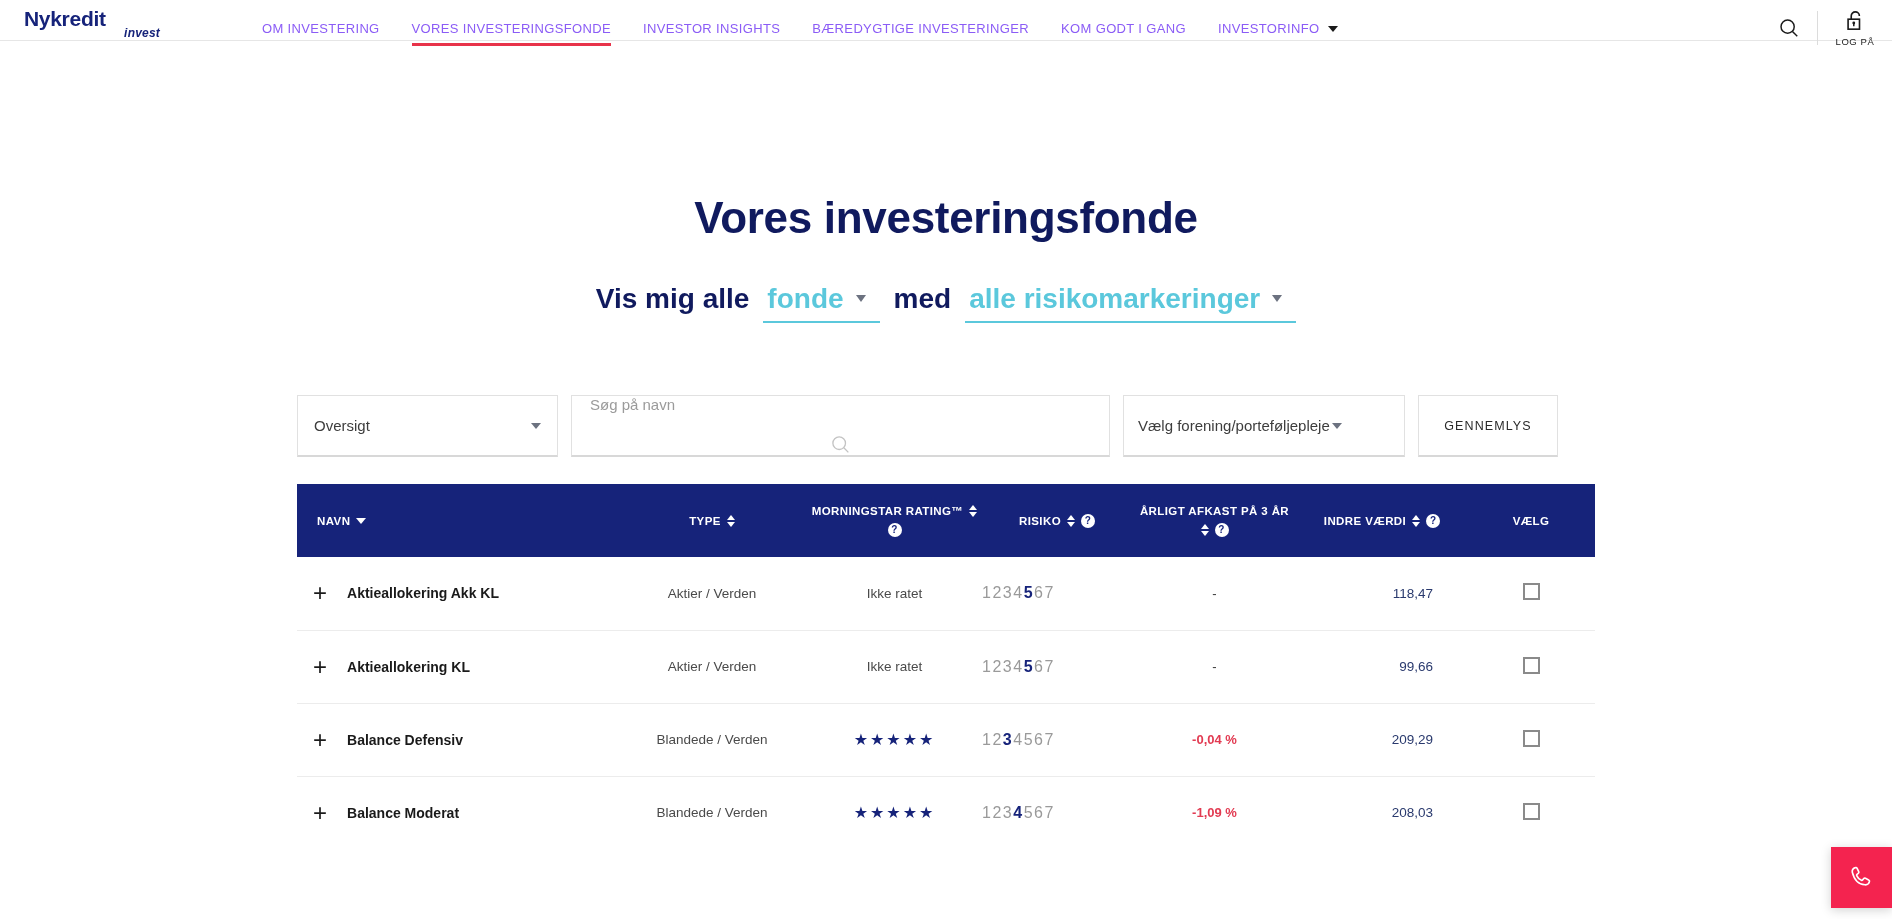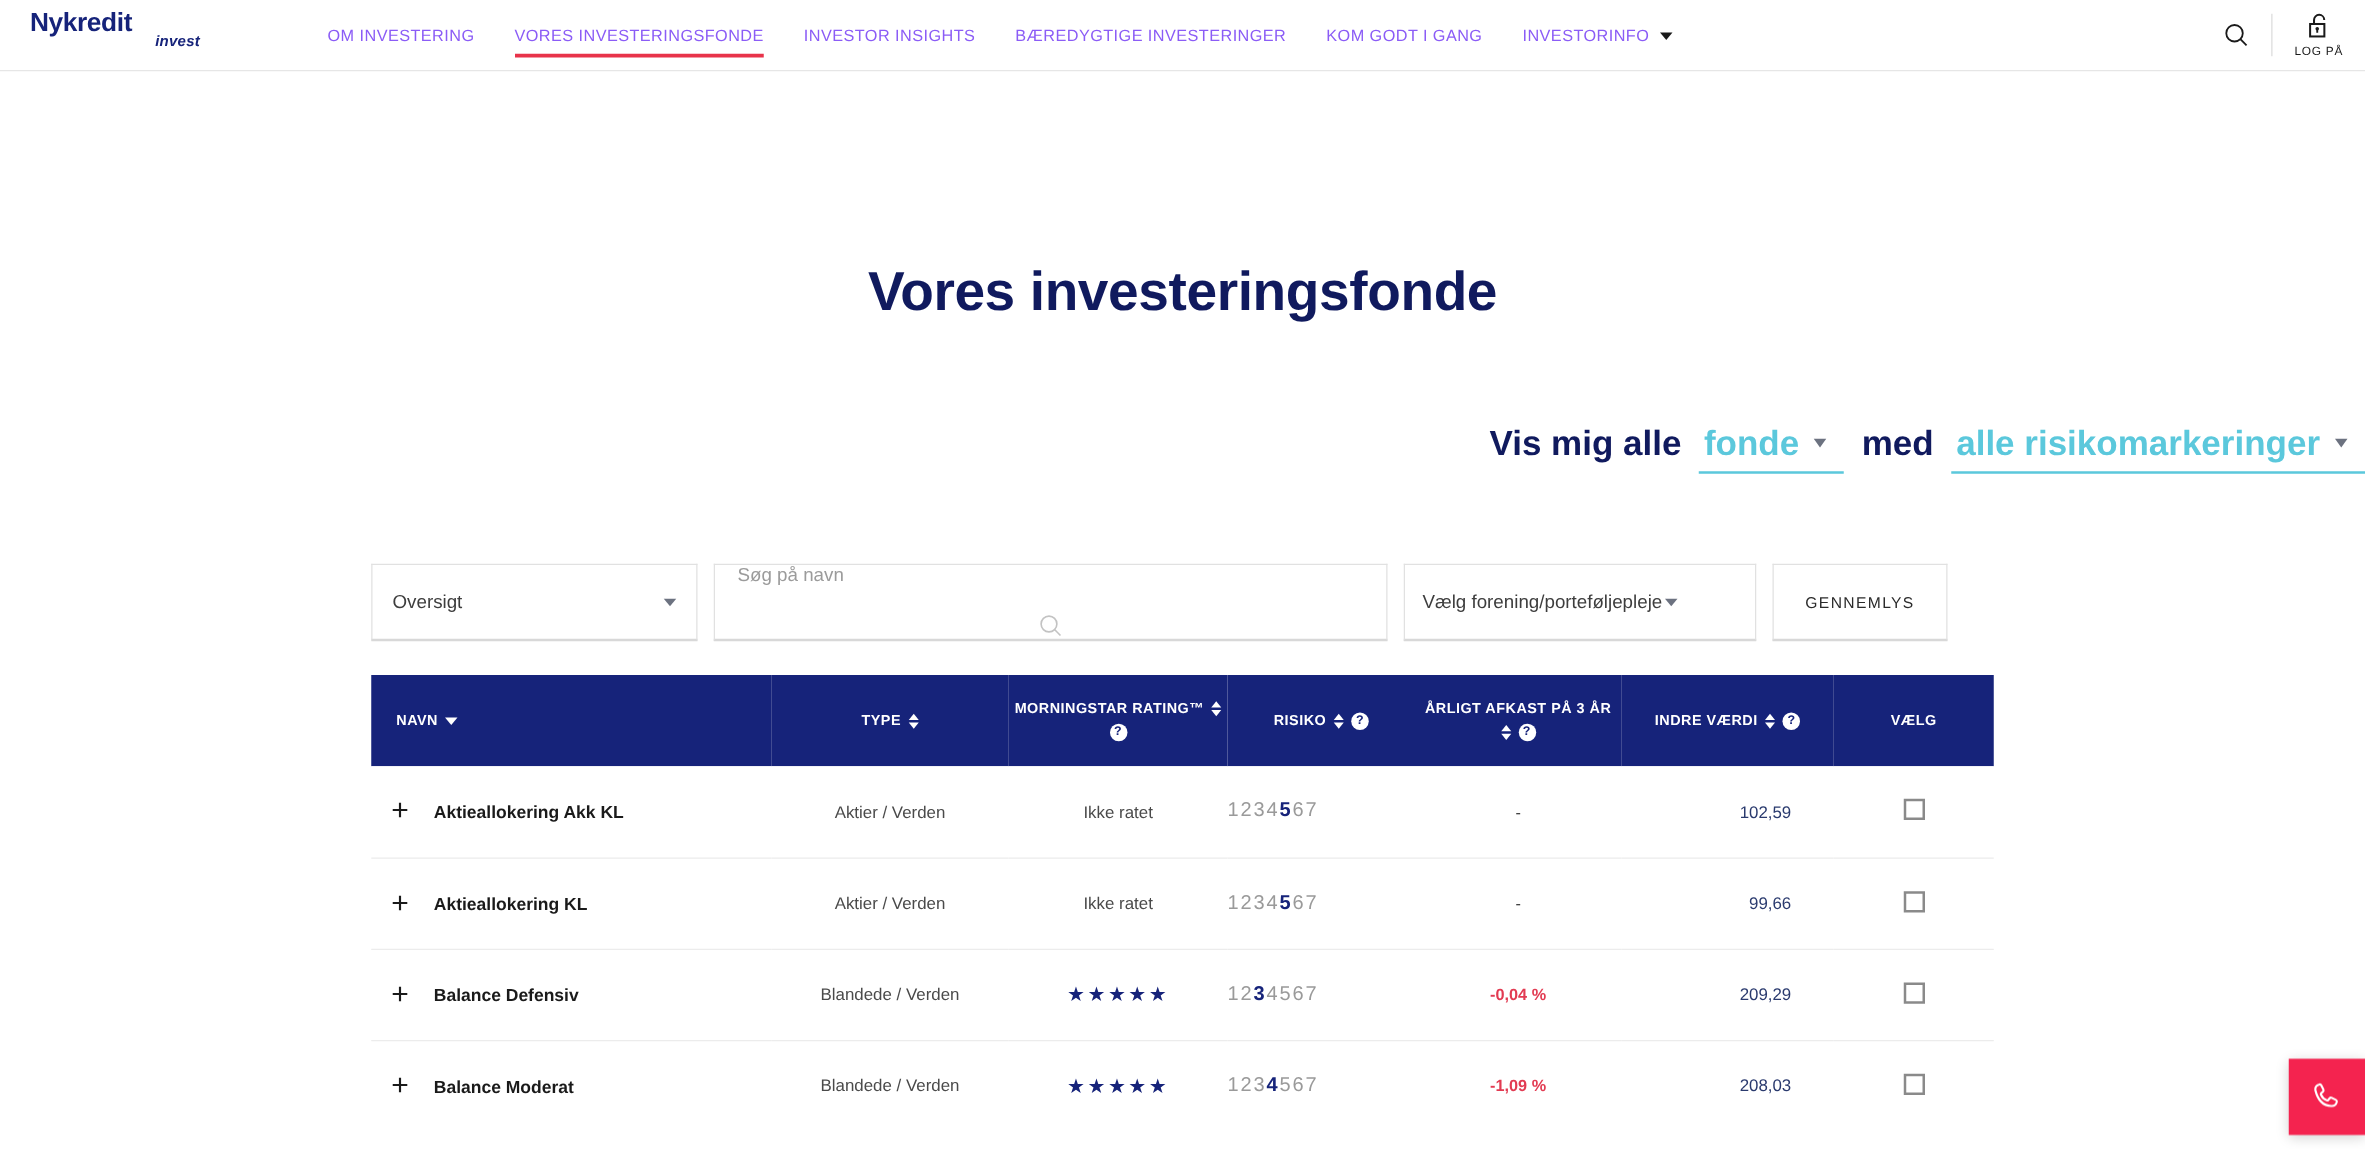--- a/index.html
+++ b/index.html
@@ -6,21 +6,21 @@
   html, body {
     width: 1892px; height: 919px;
     background: #ffffff;
     font-family: "Liberation Sans", sans-serif;
     overflow: hidden;
   }
 
   
   .header {
     position: relative;
-    height: 57px;
+    height: 41px;
     background: #ffffff;
     border-bottom: 1px solid #e6e6e6;
     display: flex;
     align-items: flex-start;
   }
   .logo {
     position: absolute;
     left: 24px; top: 8px;
     width: 150px; height: 40px;
     line-height: 1;
@@ -100,28 +100,28 @@
   .page-title {
     margin-top: 152px;
     text-align: center;
     font-size: 44px;
     font-weight: bold;
     color: #101a5e;
     letter-spacing: -0.3px;
   }
 
   .filter-sentence {
-    margin-top: 80px;
+    margin-top: 40px;
     text-align: center;
     font-size: 28px;
     font-weight: bold;
     color: #101a5e;
     display: flex;
     align-items: baseline;
-    justify-content: flex-end;
+    justify-content: center;
     gap: 14px;
   }
   .fs-static { color: #101a5e; }
   .fs-dropdown {
     color: #5bc8dc;
     border-bottom: 2px solid #5bc8dc;
     padding: 0 14px 6px 4px;
     position: relative;
     cursor: pointer;
     display: inline-block;
@@ -459,21 +459,21 @@
           <td class="td-name">
             <div class="name-cell">
               <span class="plus-ic">+</span>
               <span class="fund-name">Aktieallokering Akk KL</span>
             </div>
           </td>
           <td class="td-type">Aktier / Verden</td>
           <td class="td-rating"><span>Ikke ratet</span></td>
           <td class="td-risk"><span>1</span><span>2</span><span>3</span><span>4</span><b>5</b><span>6</span><span>7</span></td>
           <td class="td-return">-</td>
-          <td class="td-value">102,59</td>
+          <td class="td-value">118,47</td>
           <td class="td-select"><span class="chk"></span></td>
         </tr>
         <tr>
           <td class="td-name">
             <div class="name-cell">
               <span class="plus-ic">+</span>
               <span class="fund-name">Aktieallokering KL</span>
             </div>
           </td>
           <td class="td-type">Aktier / Verden</td>

